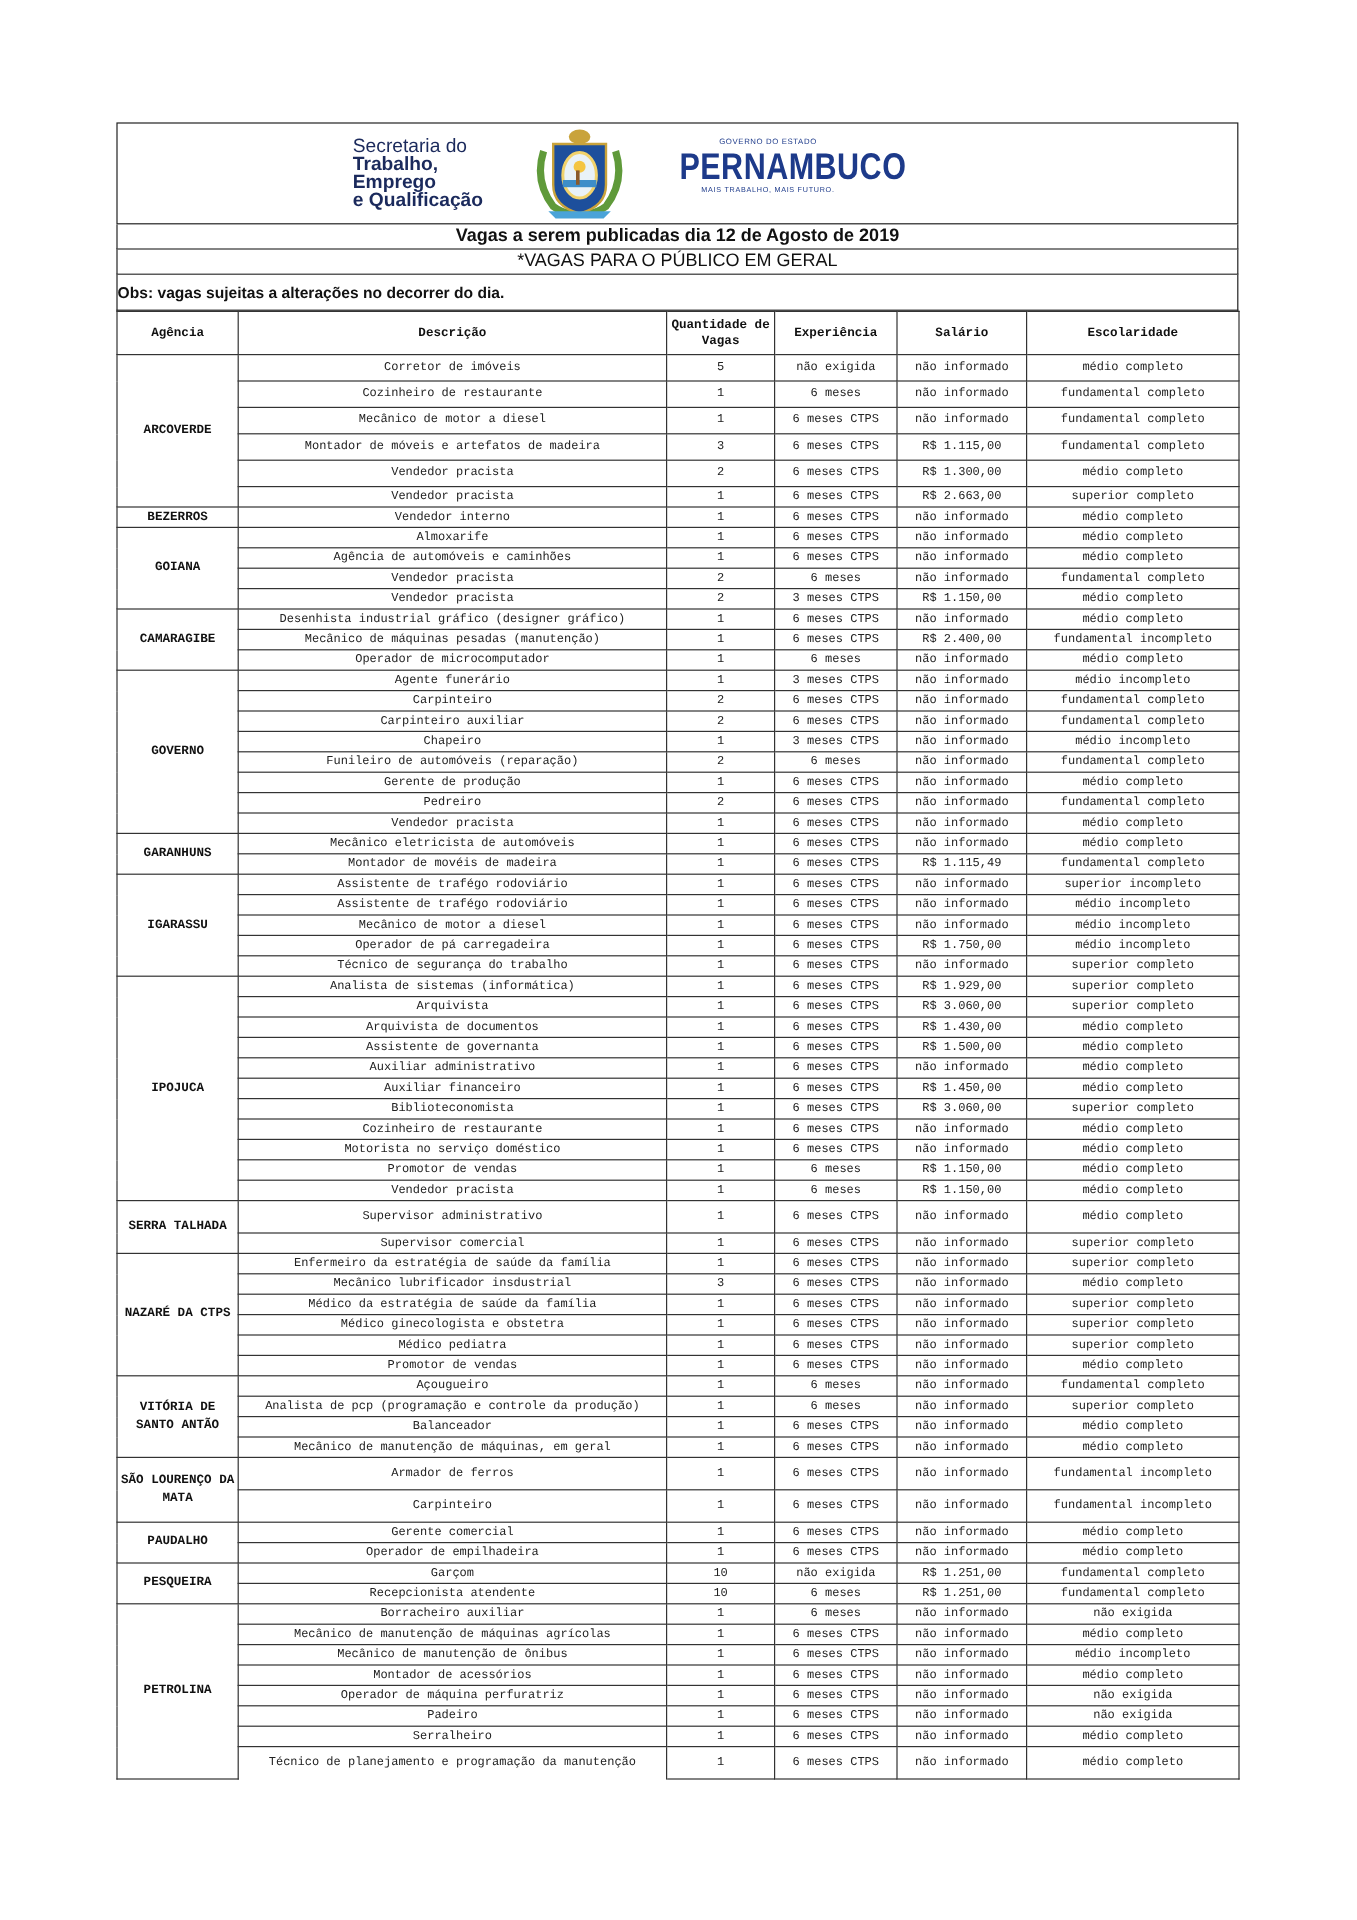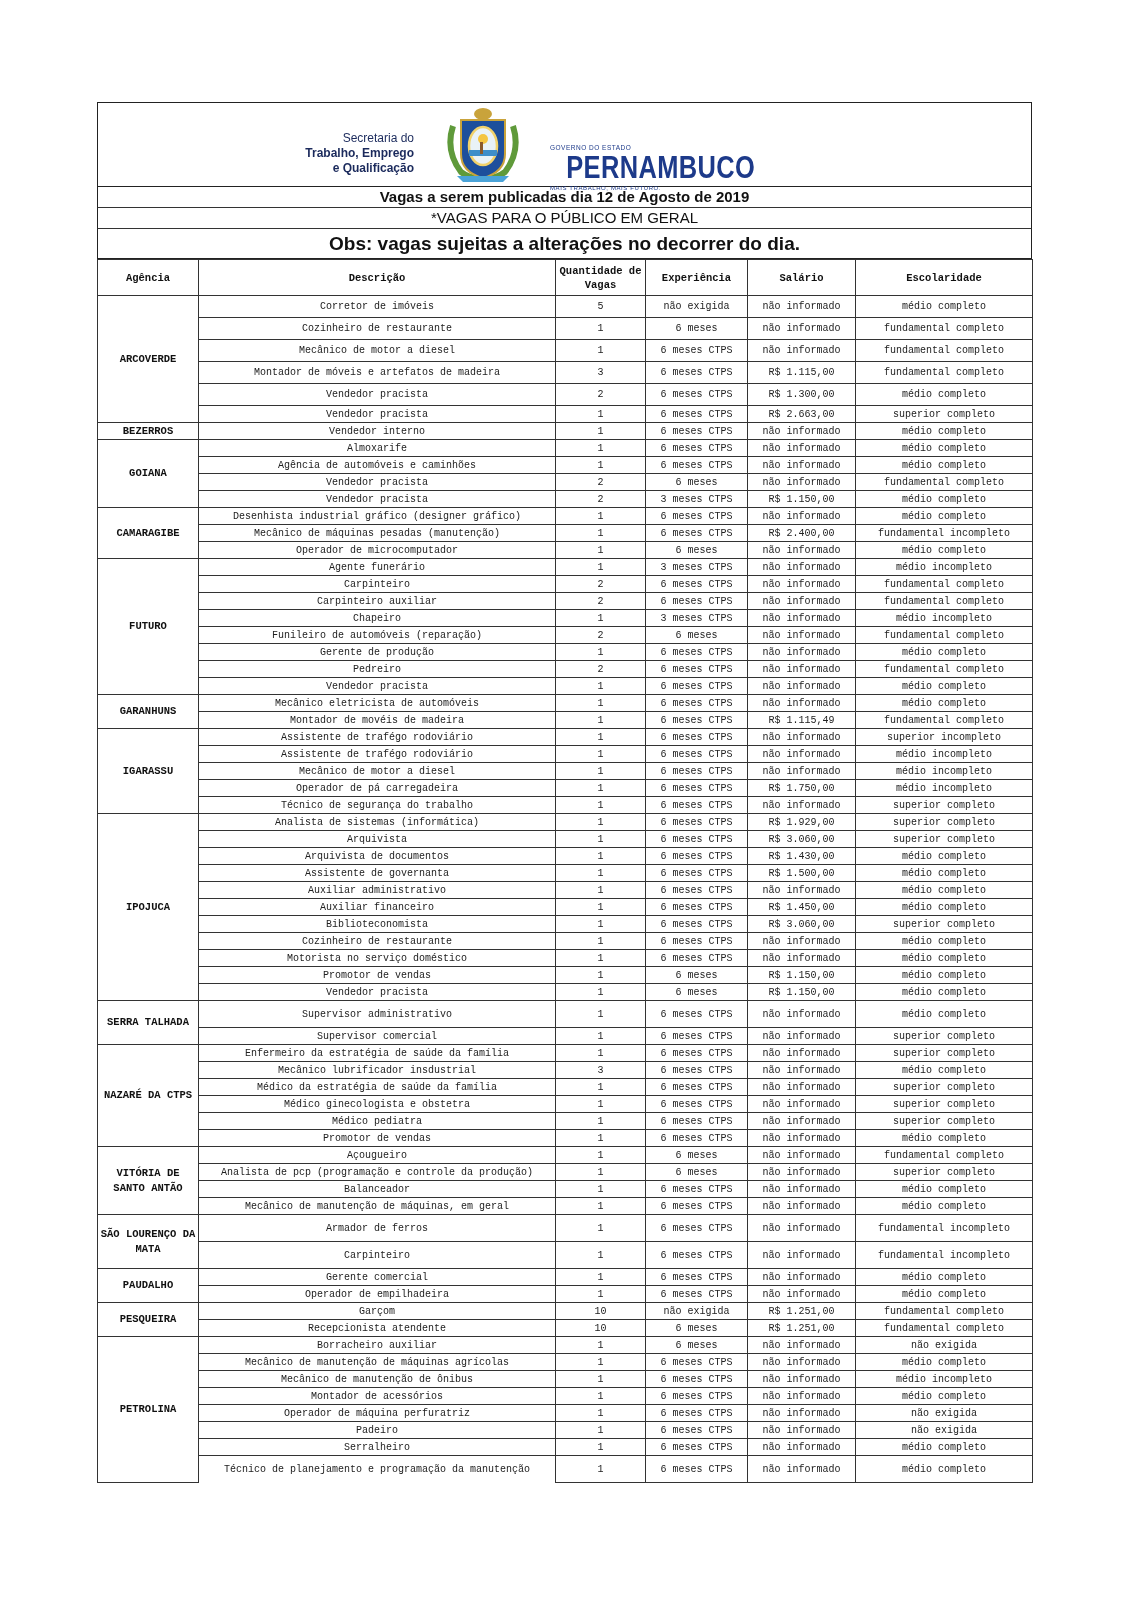--- a/index.html
+++ b/index.html
@@ -3,26 +3,26 @@
 <meta charset="utf-8">
 <style>
   html, body { margin: 0; padding: 0; background: #ffffff; }
   body { width: 1131px; height: 1600px; position: relative; overflow: hidden;
          font-family: "Liberation Sans", "DejaVu Sans", sans-serif; color: #111; }
   .sheet { position: absolute; left: 97px; top: 102px; width: 935px; }
   .logo-row { height: 85px; position: relative; border: 1.5px solid #222; border-bottom: 1.5px solid #222; box-sizing: border-box; }
   .line-row { height: 21px; border-left: 1.5px solid #222; border-right: 1.5px solid #222; border-bottom: 1.5px solid #333;
               box-sizing: border-box; text-align: center; font-size: 15px; line-height: 20px; font-weight: bold; }
   .obs-row { height: 30px; border-left: 1.5px solid #222; border-right: 1.5px solid #222; border-bottom: 1.5px solid #222;
-             box-sizing: border-box; text-align: center; font-size: 19px; line-height: 29px; font-weight: bold; }
-  .sec-text { position: absolute; left: 196px; top: 28px; width: 120px; text-align: right; font-size: 12px; line-height: 15px; color: #1b2a5c; }
+             box-sizing: border-box; font-size: 13px; line-height: 29px; font-weight: bold; }
+  .sec-text { position: absolute; left: 196px; top: 12px; width: 120px; text-align: left; font-size: 16px; line-height: 15px; color: #1b2a5c; }
   .sec-text .light { font-weight: normal; }
   .sec-text .bold { font-weight: bold; }
   .crest { position: absolute; left: 345px; top: 3px; width: 80px; height: 78px; }
-  .pe-brand { position: absolute; left: 452px; top: 12px; width: 180px; text-align: left; color: #1d3a8a; margin-top: 29px; }
+  .pe-brand { position: absolute; left: 452px; top: 12px; width: 180px; text-align: center; color: #1d3a8a; }
   .pe-small { font-size: 6.5px; letter-spacing: 0.5px; }
   .pe-big { font-size: 31px; font-weight: bold; letter-spacing: 0.5px; line-height: 34px; transform: scaleX(0.82); transform-origin: center; }
   .pe-slogan { font-size: 6px; letter-spacing: 0.6px; }
 
   table.vagas { border-collapse: collapse; width: 935px; table-layout: fixed; font-size: 10px; font-family: Liberation Mono, monospace; }
   table.vagas th, table.vagas td { border: 1px solid #333; text-align: center; padding: 0; overflow: hidden; white-space: nowrap; }
   table.vagas th { font-size: 10.5px; font-weight: bold; height: 35px; line-height: 14px; white-space: normal; }
   table.vagas td { height: 16px; line-height: 15px; color: #222; }
   table.vagas td.agency { font-weight: bold; font-size: 10.5px; white-space: normal; line-height: 15px; color: #111; }
   table.vagas tr.tall td { height: 21px; }
@@ -178,21 +178,21 @@
           <td>fundamental incompleto</td>
         </tr>
         <tr>
           <td>Operador de microcomputador</td>
           <td>1</td>
           <td>6 meses</td>
           <td>não informado</td>
           <td>médio completo</td>
         </tr>
         <tr>
-          <td class="agency" rowspan="8">FUTURO</td>
+          <td class="agency" rowspan="8">GOVERNO</td>
           <td>Agente funerário</td>
           <td>1</td>
           <td>3 meses CTPS</td>
           <td>não informado</td>
           <td>médio incompleto</td>
         </tr>
         <tr>
           <td>Carpinteiro</td>
           <td>2</td>
           <td>6 meses CTPS</td>

